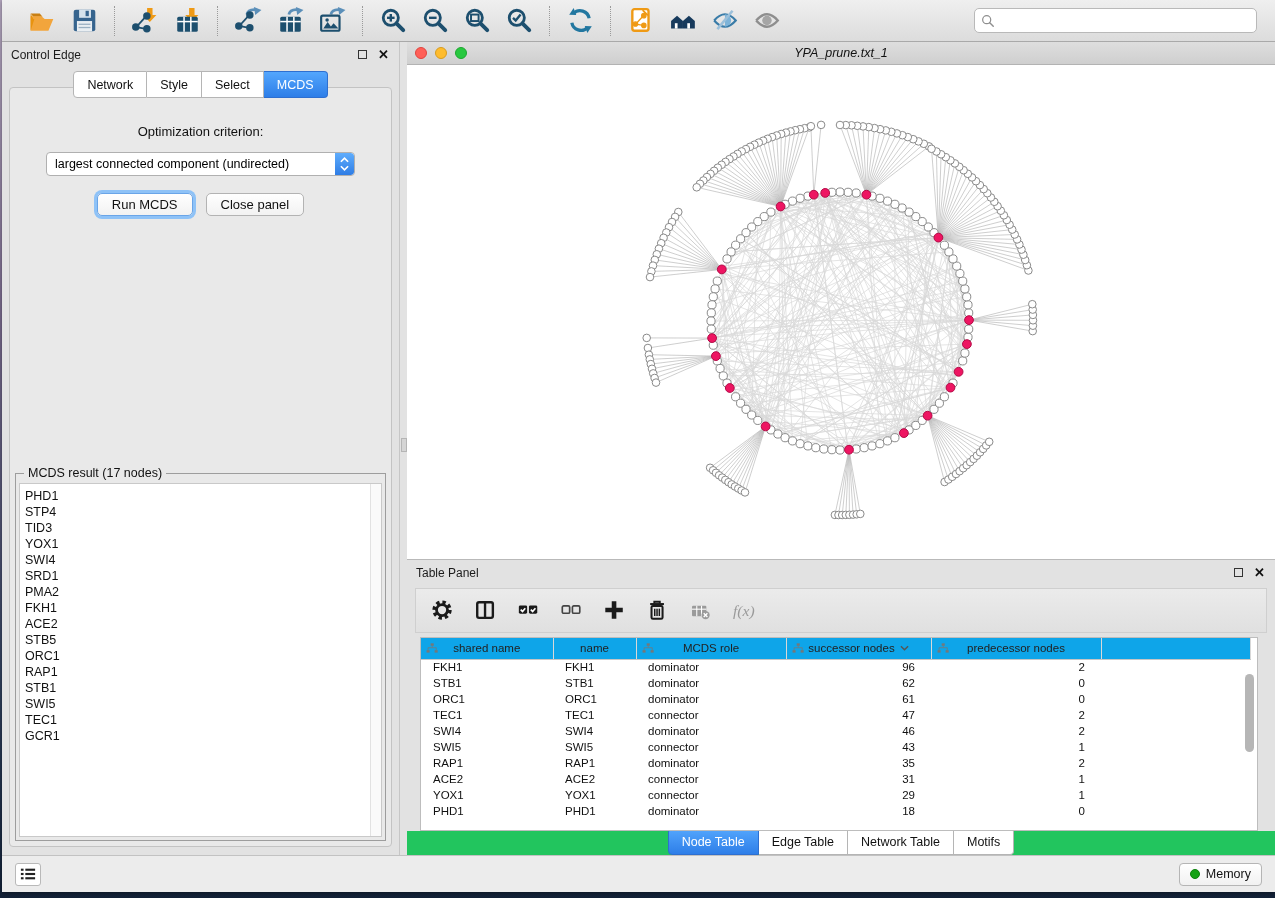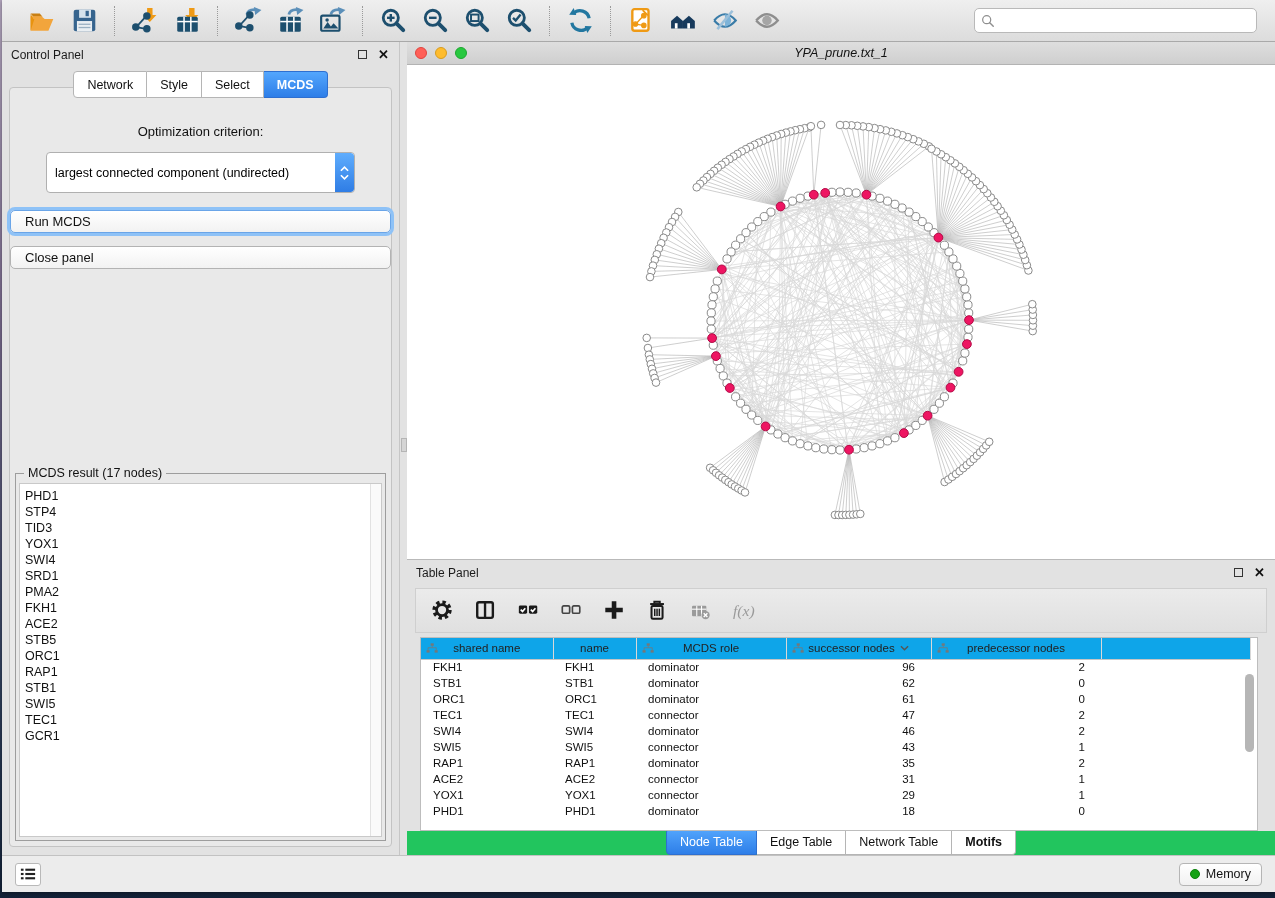--- a/index.html
+++ b/index.html
@@ -32,33 +32,33 @@
   .panel-titlebar .sp { flex:1; }
   .wicon { width:13px; height:13px; margin-left:8px; display:flex; align-items:center; justify-content:center;
     font-size:12px; color:#222; }
   .float-glyph { width:9px; height:9px; border:1.5px solid #333; }
   .close-glyph { font-weight:bold; font-size:13px; line-height:9px; color:#111; }
 
   .seg-tabs { display:flex; justify-content:center; margin-top:4px; position:relative; z-index:2; }
   .seg { height:27px; padding:0 13px; background:#fff; border:1px solid #b5b5b5; border-left-width:0;
     font-size:12.5px; display:flex; align-items:center; color:#111; }
   .seg:first-child { border-left-width:1px; border-radius:4px 0 0 4px; }
-  .seg:last-child { border-radius:0 4px 4px 0;font-weight:bold; }
+  .seg:last-child { border-radius:0 4px 4px 0; }
   .seg.active { background:linear-gradient(#53a6fd,#2e7ee8); color:#fff; border-color:#2e6fd0; }
 
   .cpane { margin:-11px 7px 8px 7px; flex:1; background:#e9e9e9; border:1px solid #c3c3c3; border-radius:4px;
     padding-top:24px; display:flex; flex-direction:column; min-height:0; }
   .opt-label { text-align:center; font-size:13px; color:#111; margin-top:12px; }
-  .combo { margin:13px 36px 0 36px; height:41px; background:#fff; border:1px solid #b0b0b0; border-radius:4px;
+  .combo { margin:13px 36px 0 36px; height:24px; background:#fff; border:1px solid #b0b0b0; border-radius:4px;
     display:flex; align-items:center; overflow:hidden; }
   .combo .val { flex:1; font-size:12.5px; padding:0 8px; white-space:nowrap; }
   .combo .step { width:19px; height:100%; background:linear-gradient(#5fadfd,#2f7de5); display:flex;
     flex-direction:column; align-items:center; justify-content:center; gap:2px; border-radius:0 3px 3px 0; }
   .combo .step svg { width:9px; height:6px; }
-  .btn-row { display:flex; justify-content:center; gap:13px; margin-top:17px;flex-direction:column; }
+  .btn-row { display:flex; justify-content:center; gap:13px; margin-top:17px; }
   .pushbtn { height:23px; padding:0 14px; background:linear-gradient(#ffffff,#f2f2f2); border:1px solid #b3b3b3;
     border-radius:5px; font-size:13px; display:flex; align-items:center; color:#111; }
   .pushbtn.focused { box-shadow:0 0 0 3px #8ec2f7; border-color:#6aa5e8; }
 
   .fieldset-box { margin:10px 5px 5px 5px; flex:0 0 368px; border:1px solid #9d9d9d; position:relative;
     background:#e9e9e9; padding:9px 3px 3px 3px; }
   .fieldset-box .legend { position:absolute; top:-8px; left:8px; background:#e9e9e9; padding:0 4px;
     font-size:12.5px; color:#111; }
   .mcds-list { background:#fff; border:1px solid #c9c9c9; height:100%; overflow:hidden; display:flex; }
   .mcds-items { flex:1; padding:4px 0 0 5px; }
@@ -306,21 +306,21 @@
         <line x1="10" y1="10" x2="14" y2="14" stroke="#8e8e8e" stroke-width="1.6" stroke-linecap="round"></line>
       </svg>
       <input type="text" value="" style="">
     </div>
   </div>
 
   <div class="main">
 
     <div class="cpanel">
       <div class="panel-titlebar">
-        <span class="ttl">Control Panel</span>
+        <span class="ttl">Control Edge</span>
         <span class="sp"></span>
         <span class="wicon">
             <span class="float-glyph"></span>
           </span>
         <span class="wicon close-glyph">✕</span>
       </div>
       <div class="seg-tabs" id="cp-tabs">
           <div class="seg">Network</div>
           <div class="seg">Style</div>
           <div class="seg">Select</div>

